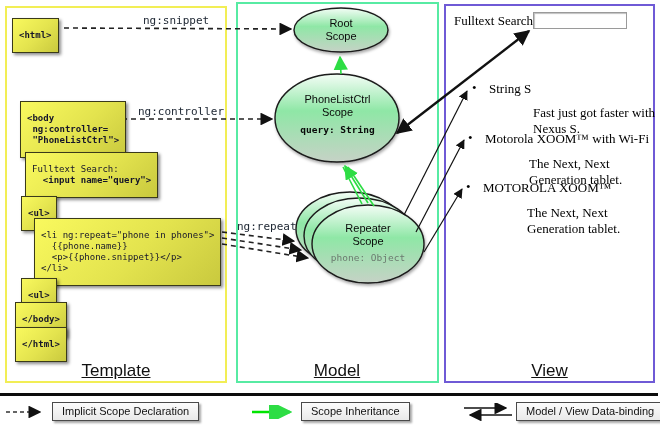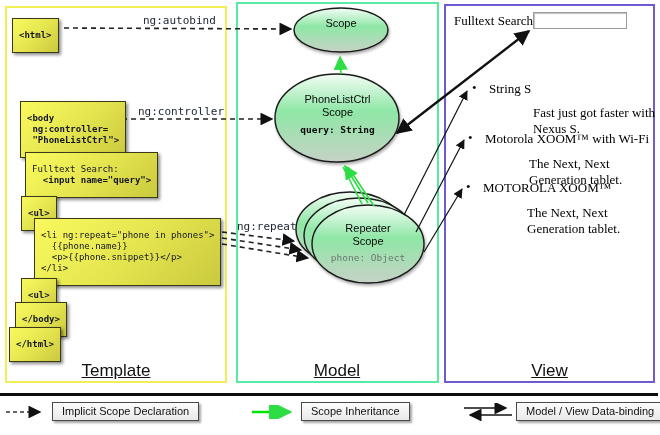--- a/index.html
+++ b/index.html
@@ -131,29 +131,30 @@
   </div>
 
   <div class="codebox" style="left:21px;top:278px;">
     <div class="code-line b">&lt;ul&gt;</div>
   </div>
 
   <div class="codebox" style="left:15px;top:302px;">
     <div class="code-line b">&lt;/body&gt;</div>
   </div>
 
-  <div class="codebox" style="left:9px;top:327px;">
+  <div class="codebox" style="left:15px;top:327px;">
     <div class="code-line b">&lt;/html&gt;</div>
   </div>
 
-  <div class="directive" style="left:143px;top:14px;">ng:autobind</div>
+  <div class="directive" style="left:143px;top:14px;">ng:snippet</div>
   <div class="directive" style="left:138px;top:105px;">ng:controller</div>
   <div class="directive" style="left:237px;top:220px;">ng:repeat</div>
 
   <div class="ellipse-text" style="left:296px;top:17px;width:90px;">
+    <div>Root</div>
     <div>Scope</div>
   </div>
 
   <div class="ellipse-text" style="left:275px;top:93px;width:125px;">
     <div>PhoneListCtrl</div>
     <div>Scope</div>
     <div class="prop prop-bold" style="margin-top:5px;">query: String</div>
   </div>
 
   <div class="ellipse-text" style="left:312px;top:222px;width:112px;">

